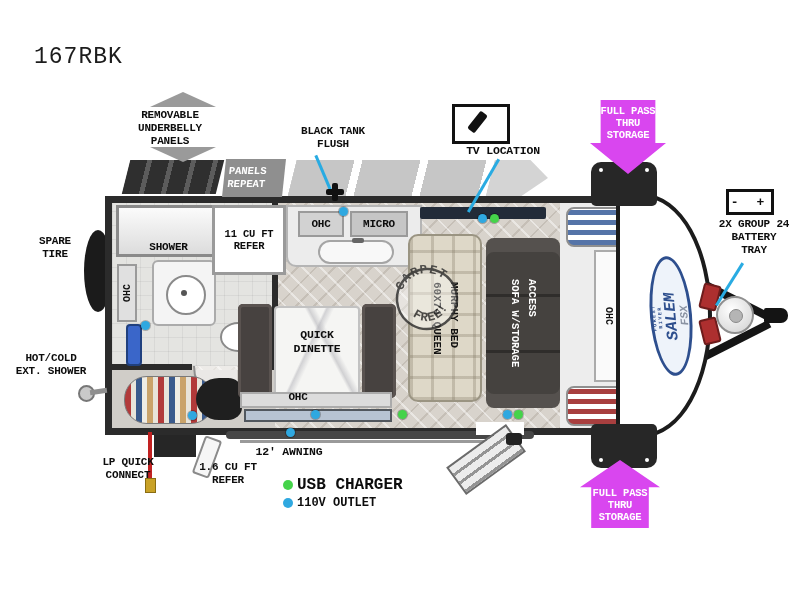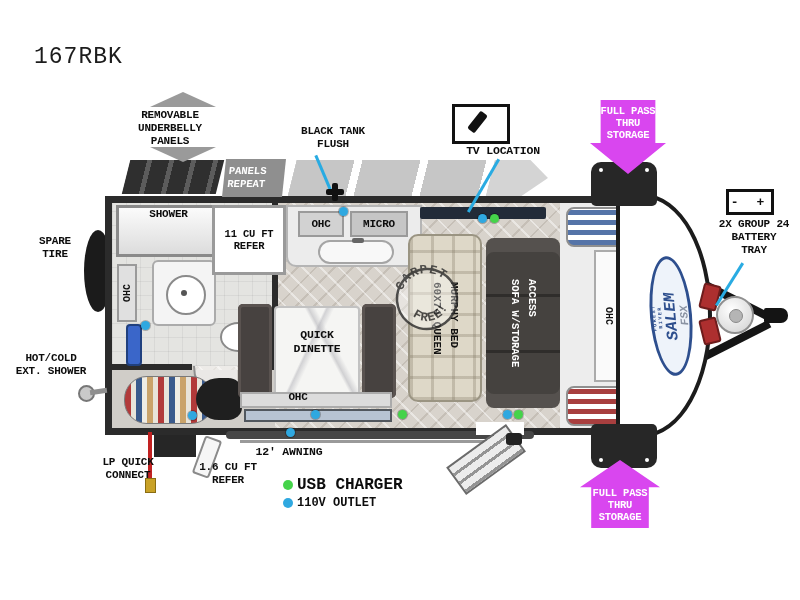--- a/index.html
+++ b/index.html
@@ -84,21 +84,21 @@
   <div class="abs" style="left:112px;top:195px;width:163px;height:163px;background:#e4e4e1;z-index:2;
               background-image:repeating-linear-gradient(0deg,rgba(0,0,0,.05) 0 1px,transparent 1px 14px),
                                repeating-linear-gradient(90deg,rgba(0,0,0,.05) 0 1px,transparent 1px 14px);"></div>
   <div class="wall" style="left:272px;top:195px;width:6px;height:165px;z-index:3;"></div>
   <div class="wall" style="left:112px;top:356px;width:80px;height:6px;z-index:3;"></div>
   <div class="wall" style="left:238px;top:356px;width:40px;height:6px;z-index:3;"></div>
   <div class="abs" style="left:193px;top:358px;width:42px;height:42px;border-left:2px solid #8f8f8f;border-bottom:2px solid #8f8f8f;
               border-radius:0 0 0 100%;background:rgba(255,255,255,.55);z-index:3;"></div>
 
   <div class="abs" style="left:116px;top:197px;width:105px;height:52px;background:linear-gradient(#fbfbfb,#dcdcdc);
-              border:3px solid #8a8a8a;box-sizing:border-box;z-index:3;display:flex;align-items:flex-start;justify-content:center;">
+              border:3px solid #8a8a8a;box-sizing:border-box;z-index:3;display:flex;align-items:flex-end;justify-content:center;">
     <span class="lbl" style="position:static;font-size:11px;">SHOWER</span>
   </div>
 
   <div class="abs" style="left:117px;top:256px;width:20px;height:58px;background:#e0e0e0;border:2px solid #9a9a9a;
               box-sizing:border-box;z-index:3;display:flex;align-items:center;justify-content:center;">
     <span class="vtext-ccw" style="font-weight:700;font-size:10px;color:#111;">OHC</span>
   </div>
 
   <div class="abs" style="left:152px;top:252px;width:64px;height:66px;background:#f4f4f4;border:2px solid #ababab;
               border-radius:6px;box-sizing:border-box;z-index:3;">

